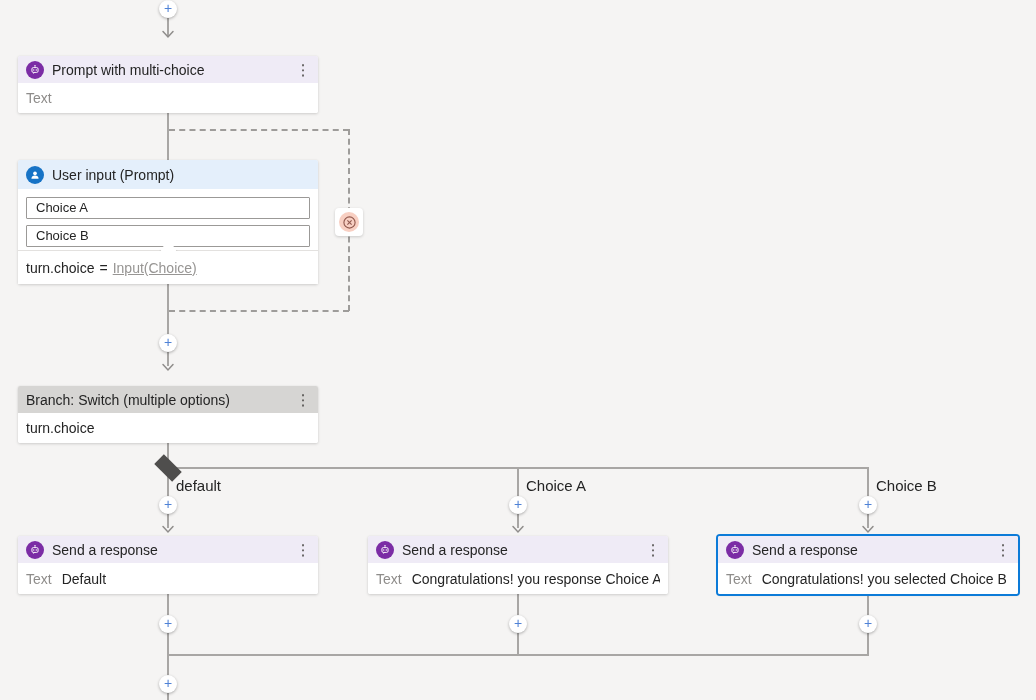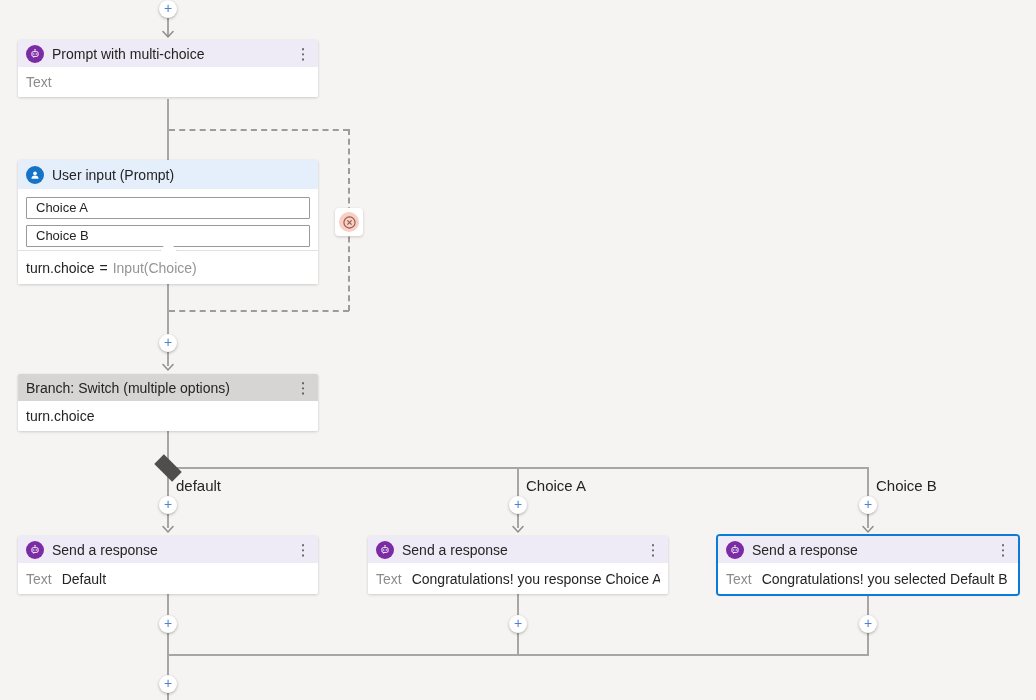--- a/index.html
+++ b/index.html
@@ -57,21 +57,21 @@
   }
   .divider{position:absolute;left:0;right:0;border-top:1px solid #e3e1df;}
   .notch{
     position:absolute;width:12px;height:12px;background:#ffffff;
     border-right:1px solid #c8c6c4;border-bottom:1px solid #c8c6c4;
     transform:rotate(45deg);
   }
   .expr{height:33px;display:flex;align-items:center;padding:0 8px;font-size:14px;background:#fff;}
   .expr .var{color:#242424;}
   .expr .op{color:#242424;margin:0 5px;}
-  .expr .val{color:#979593;}
+  .expr .val{color:#979593;text-decoration:underline;}
   
   .cond-label{position:absolute;font-size:15px;color:#242424;white-space:nowrap;}
   
   .diamond{
     position:absolute;width:22px;height:22px;background:#4f4e4d;
     transform:rotate(45deg) scale(1.15,0.62);
   }
   
   .cancel-card{
     position:absolute;width:28px;height:28px;background:#fff;border-radius:4px;
@@ -138,21 +138,21 @@
   <div class="cancel-card" style="left:335px;top:208px">
     <div class="cancel-circle">
       <svg width="15" height="15" viewBox="0 0 15 15">
         <circle cx="7.5" cy="7.5" r="5.6" fill="none" stroke="#8f574c" stroke-width="1.1"></circle>
         <line x1="5.4" y1="5.4" x2="9.6" y2="9.6" stroke="#8f574c" stroke-width="1.1"></line>
         <line x1="9.6" y1="5.4" x2="5.4" y2="9.6" stroke="#8f574c" stroke-width="1.1"></line>
       </svg>
     </div>
   </div>
 
-  <div class="node" style="left:18px;top:40px">
+  <div class="node" style="left:18px;top:56px">
     <div class="node-header lavender">
       <span class="icon-circle purple">
         <svg width="12" height="12" viewBox="0 0 18 18">
           <circle cx="9" cy="2.6" r="1.1" fill="#fff"></circle>
           <line x1="9" y1="3.6" x2="9" y2="5.4" stroke="#fff" stroke-width="1.1"></line>
           <rect x="4.4" y="5.4" width="9.2" height="7.2" rx="2" fill="none" stroke="#fff" stroke-width="1.4"></rect>
           <circle cx="7.1" cy="9" r="1" fill="#fff"></circle>
           <circle cx="10.9" cy="9" r="1" fill="#fff"></circle>
           <path d="M6.4 12.6 v2.4 l2.4 -2.4 z" fill="#fff"></path>
         </svg>
@@ -181,21 +181,21 @@
     </div>
     <div class="divider" style="top:90px"></div>
     <div class="notch" style="left:144px;top:84px"></div>
     <div class="expr" style="position:absolute;left:0;right:0;top:91px">
       <span class="var">turn.choice</span>
       <span class="op">=</span>
       <span class="val">Input(Choice)</span>
     </div>
   </div>
 
-  <div class="node" style="left:18px;top:374px">
+  <div class="node" style="left:18px;top:386px">
     <div class="node-header gray">
       <span class="node-title">Branch: Switch (multiple options)</span>
       <span class="more">⋮</span>
     </div>
     <div class="node-body">
       <span class="body-value">turn.choice</span>
     </div>
   </div>
 
   <div class="node" style="left:18px;top:536px">
@@ -250,17 +250,17 @@
           <circle cx="7.1" cy="9" r="1" fill="#fff"></circle>
           <circle cx="10.9" cy="9" r="1" fill="#fff"></circle>
           <path d="M6.4 12.6 v2.4 l2.4 -2.4 z" fill="#fff"></path>
         </svg>
       </span>
       <span class="node-title">Send a response</span>
       <span class="more">⋮</span>
     </div>
     <div class="node-body" style="height:31px">
       <span class="body-label">Text</span>
-      <span class="body-value">Congratulations! you selected Default B</span>
+      <span class="body-value">Congratulations! you selected Choice B</span>
     </div>
   </div>
 
 </div>
 
 </body></html>

